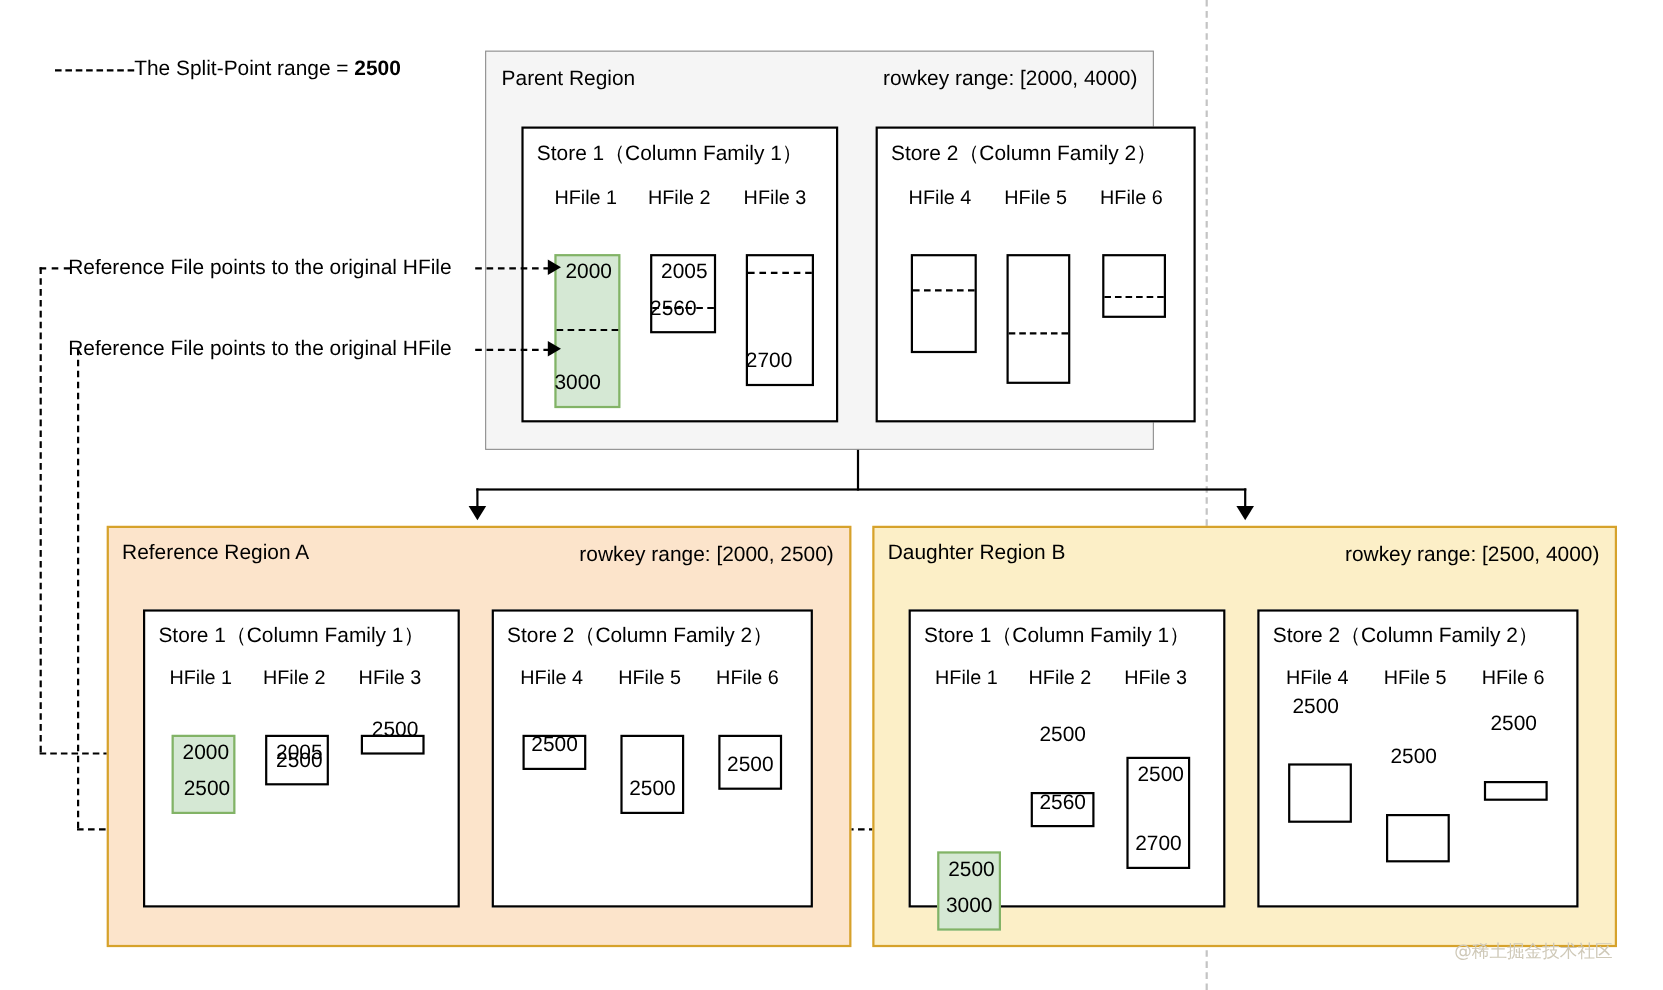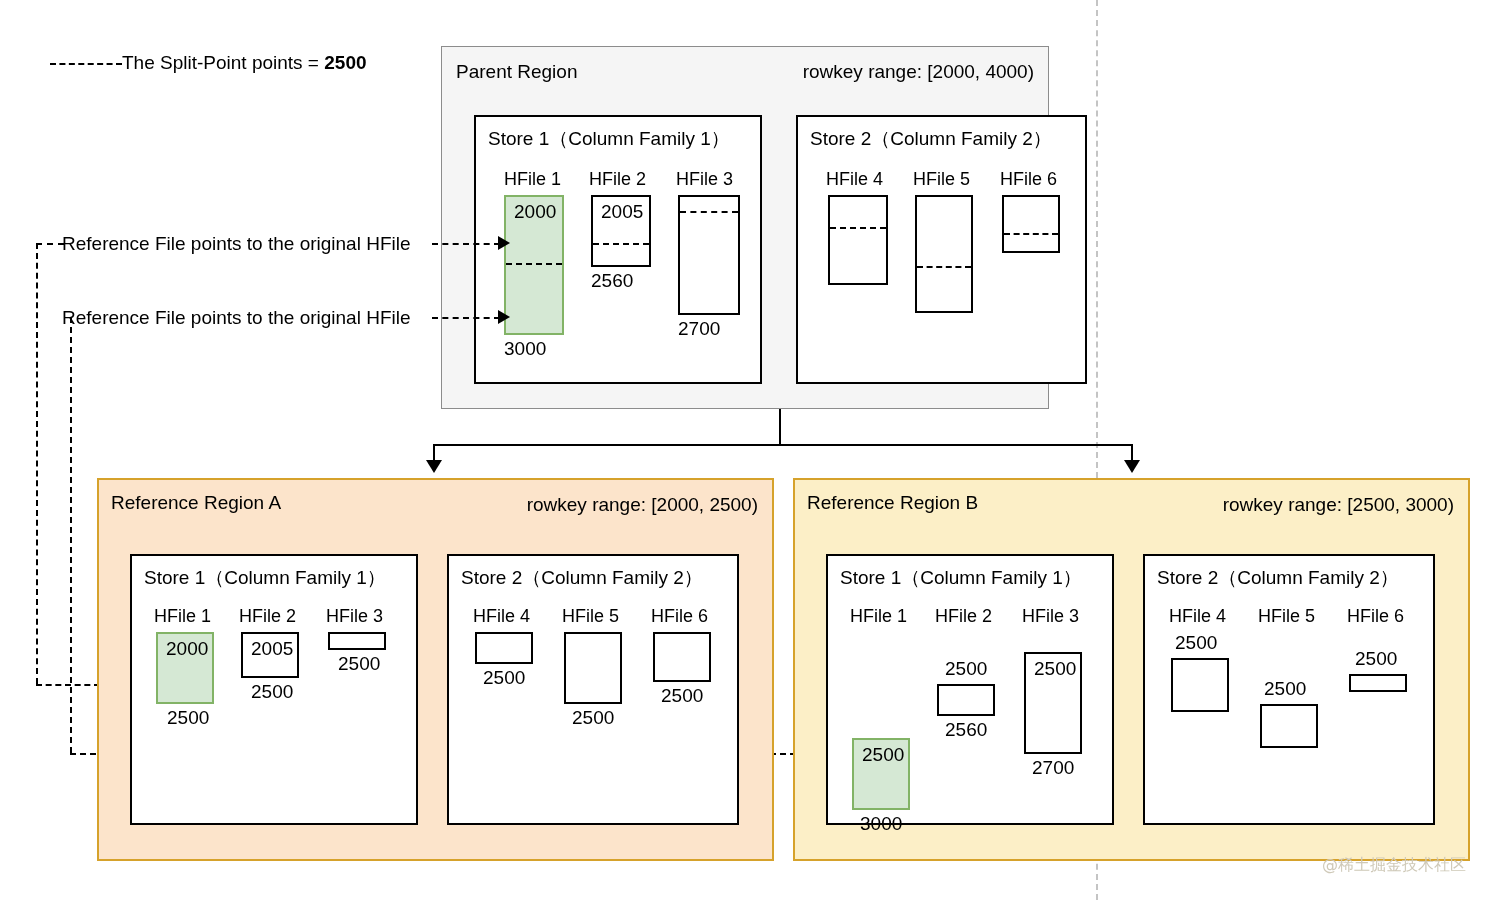--- a/index.html
+++ b/index.html
@@ -26,21 +26,21 @@
   }
   .region-title{position:absolute;font-size:19px;white-space:nowrap;}
   .region-range{position:absolute;font-size:19px;white-space:nowrap;}
 
   
   .store-box{position:absolute;background:#ffffff;border:2px solid #000;box-sizing:border-box;}
   .store-label{position:absolute;left:12px;top:9px;font-size:19px;white-space:nowrap;text-align:right;}
 
   
   .hfile-name{position:absolute;font-size:18px;white-space:nowrap;}
-  .hfile-box{position:absolute;border:2px solid #000;box-sizing:border-box;background:#ffffff;}
+  .hfile-box{position:absolute;border:2px solid #000;box-sizing:border-box;background:#ffffff;margin-top:36px;}
   .hfile-box.green{background:#d5e8d4;border:2px solid #82b366;}
   .hfile-num{position:absolute;font-size:19px;white-space:nowrap;}
   .hfile-num.inside{left:8px;top:4px;}
   .inner-dash{position:absolute;left:0;width:100%;height:0;border-top:2px dashed #000;}
 
   
   #daughter-a{
     left:97px;top:478px;width:677px;height:383px;
     background:#fce4cb;border:2px solid #d6a22b;box-sizing:border-box;
   }
@@ -76,21 +76,21 @@
   }
 </style>
 </head>
 <body>
 
 <div class="stage">
 
   <div class="abs" id="split-guide"></div>
 
   <div class="abs" id="legend-dash"></div>
-  <div class="abs" id="legend-label"><span>The Split-Point points = </span><b>2500</b></div>
+  <div class="abs" id="legend-label"><span>The Split-Point range = </span><b>2500</b></div>
 
   <div class="abs" id="parent-region">
     <div class="region-title" style="left:14px;top:14px;">Parent Region</div>
     <div class="region-range" style="right:14px;top:14px;">rowkey range: [2000, 4000)</div>
 
     <div class="store-box" style="left:32px;top:68px;width:288px;height:269px;">
       <div class="store-label">Store 1（Column Family 1）</div>
 
       <div class="hfile-name" style="left:28px;top:52px;">HFile 1</div>
       <div class="hfile-box green" style="left:28px;top:78px;width:60px;height:140px;">
@@ -191,22 +191,22 @@
       <div class="hfile-box" style="left:115px;top:76px;width:58px;height:72px;"></div>
       <div class="hfile-num" style="left:123px;top:151px;">2500</div>
 
       <div class="hfile-name" style="left:202px;top:50px;">HFile 6</div>
       <div class="hfile-box" style="left:204px;top:76px;width:58px;height:50px;"></div>
       <div class="hfile-num" style="left:212px;top:129px;">2500</div>
     </div>
   </div>
 
   <div class="abs" id="daughter-b">
-    <div class="region-title" style="left:12px;top:12px;">Reference Region B</div>
-    <div class="region-range" style="right:14px;top:14px;">rowkey range: [2500, 3000)</div>
+    <div class="region-title" style="left:12px;top:12px;">Daughter Region B</div>
+    <div class="region-range" style="right:14px;top:14px;">rowkey range: [2500, 4000)</div>
 
     <div class="store-box" style="left:31px;top:74px;width:288px;height:271px;">
       <div class="store-label">Store 1（Column Family 1）</div>
 
       <div class="hfile-name" style="left:22px;top:50px;">HFile 1</div>
       <div class="hfile-box green" style="left:24px;top:182px;width:58px;height:72px;">
         <div class="hfile-num inside">2500</div>
       </div>
       <div class="hfile-num" style="left:32px;top:257px;">3000</div>
 

